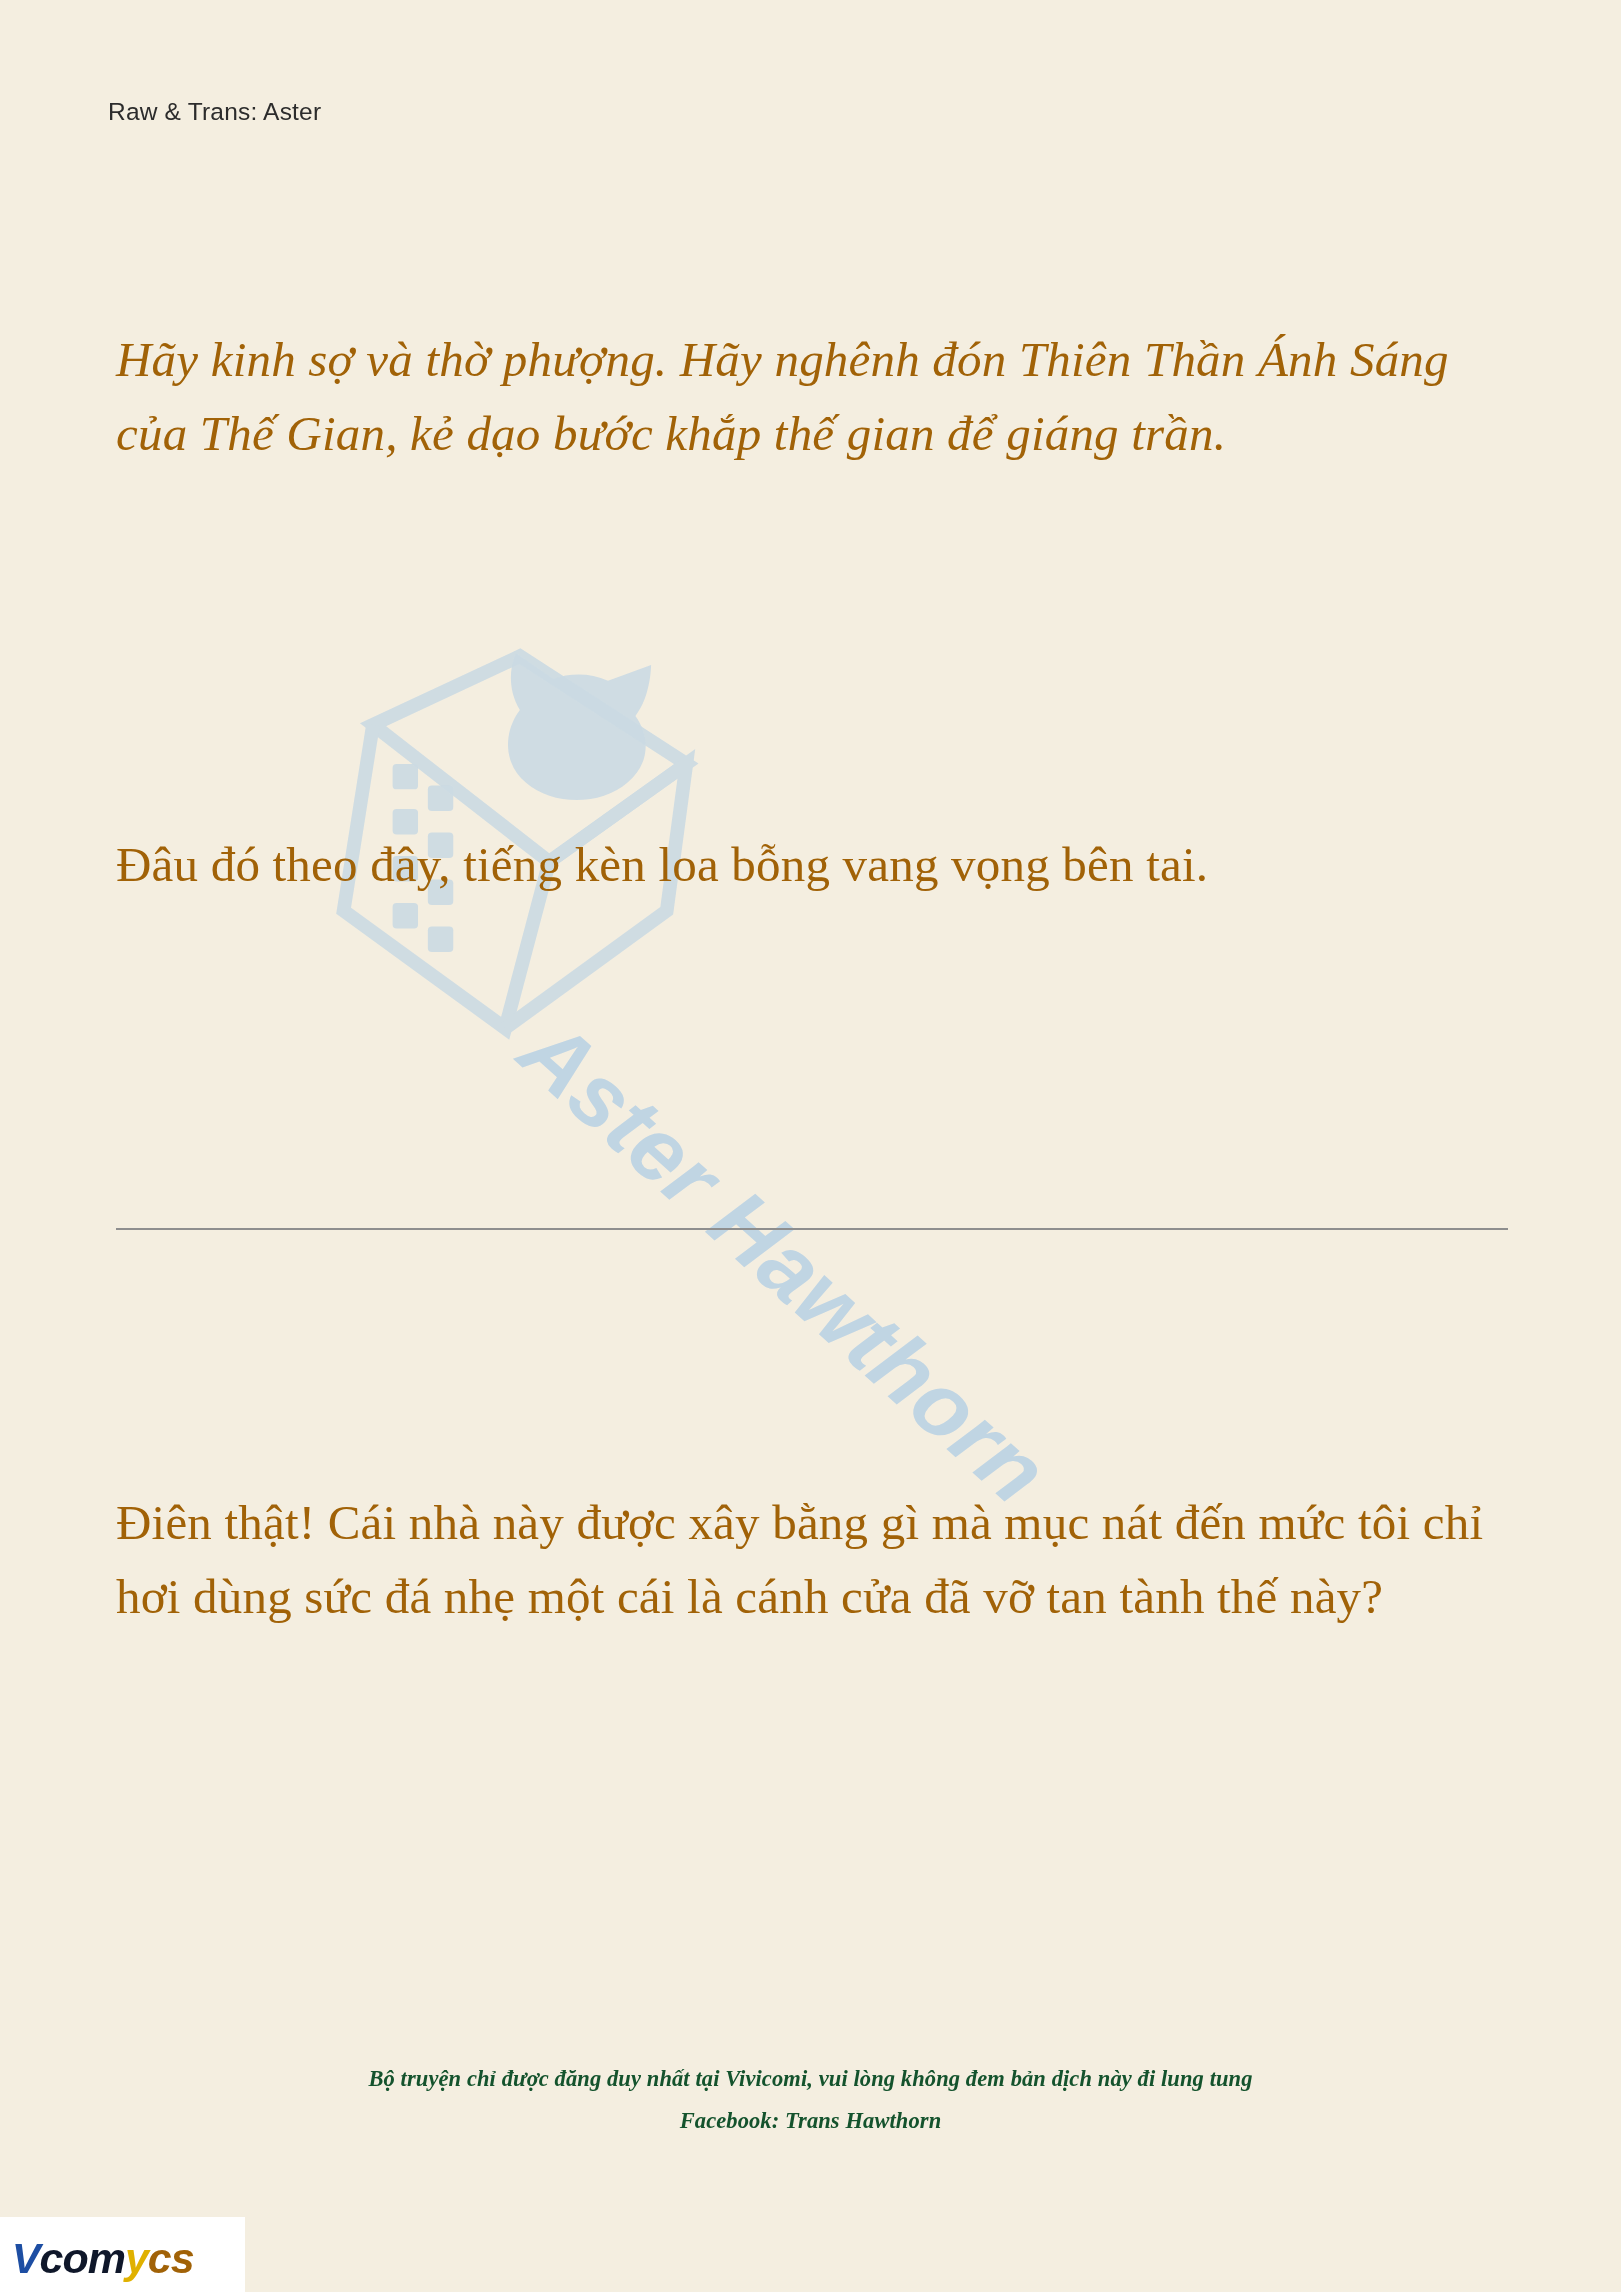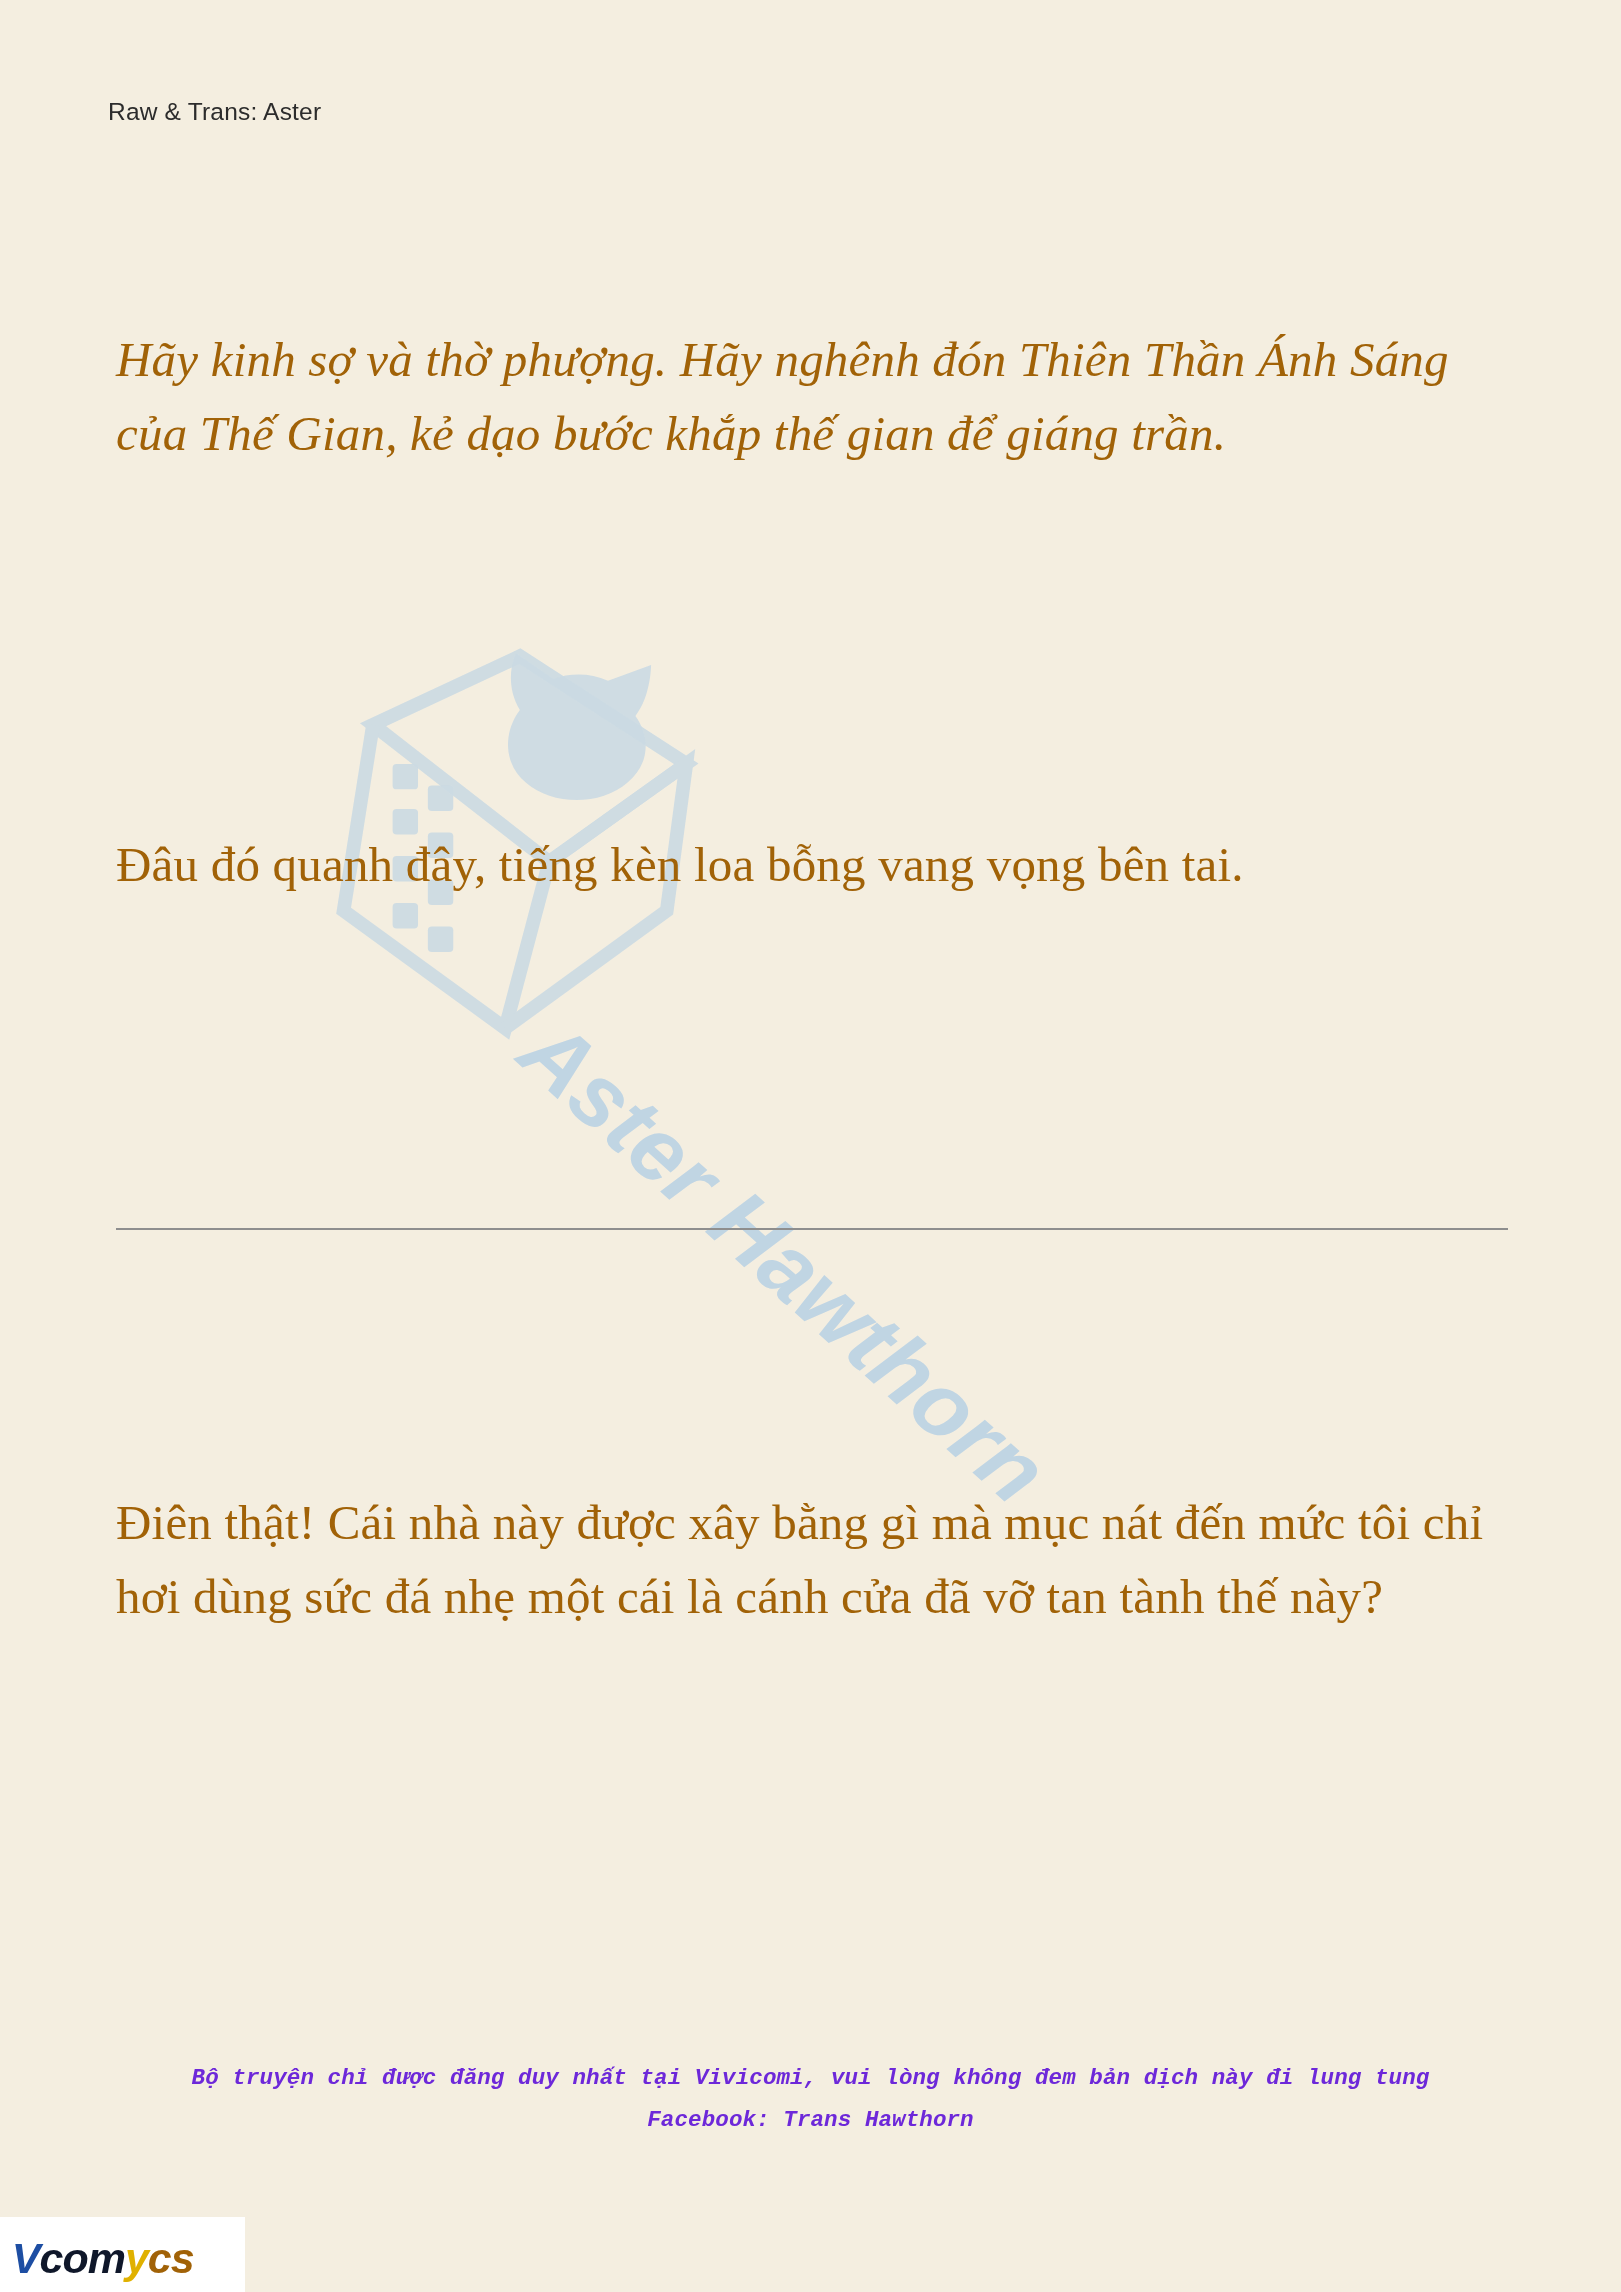--- a/index.html
+++ b/index.html
@@ -107,25 +107,25 @@
   
   .footer {
     position: absolute;
     left: 0;
     top: 2058px;
     width: 1621px;
     text-align: center;
     z-index: 3;
   }
   .footer-line {
-    font-family: Liberation Mono, monospace;
+    font-family: Liberation Serif, serif;
     font-style: italic;
     font-weight: bold;
     font-size: 22.5px;
-    color: #6d28d9;
+    color: #14532d;
     line-height: 1.85;
     letter-spacing: 0.1px;
   }
 
   
   .brand {
     position: absolute;
     left: 0;
     bottom: 0;
     width: 255px;
@@ -179,21 +179,21 @@
         <rect x="206" y="268" width="26" height="26" rx="4"></rect>
         <rect x="170" y="292" width="26" height="26" rx="4"></rect>
         <rect x="206" y="316" width="26" height="26" rx="4"></rect>
       </g>
     </svg>
     <div class="wm-text">Aster Hawthorn</div>
   </div>
 
   <div class="content">
     <div class="para italic" id="p1">Hãy kinh sợ và thờ phượng. Hãy nghênh đón Thiên Thần Ánh Sáng của Thế Gian, kẻ dạo bước khắp thế gian để giáng trần.</div>
-    <div class="para" id="p2">Đâu đó quanh đây, tiếng kèn loa bỗng vang vọng bên tai.</div>
+    <div class="para" id="p2">Đâu đó theo đây, tiếng kèn loa bỗng vang vọng bên tai.</div>
     <div class="para" id="p3">Điên thật! Cái nhà này được xây bằng gì mà mục nát đến mức tôi chỉ hơi dùng sức đá nhẹ một cái là cánh cửa đã vỡ tan tành thế này?</div>
   </div>
 
   <div class="divider"></div>
 
   <div class="footer">
     <div class="footer-line">Bộ truyện chỉ được đăng duy nhất tại Vivicomi, vui lòng không đem bản dịch này đi lung tung</div>
     <div class="footer-line">Facebook: Trans Hawthorn</div>
   </div>
 

